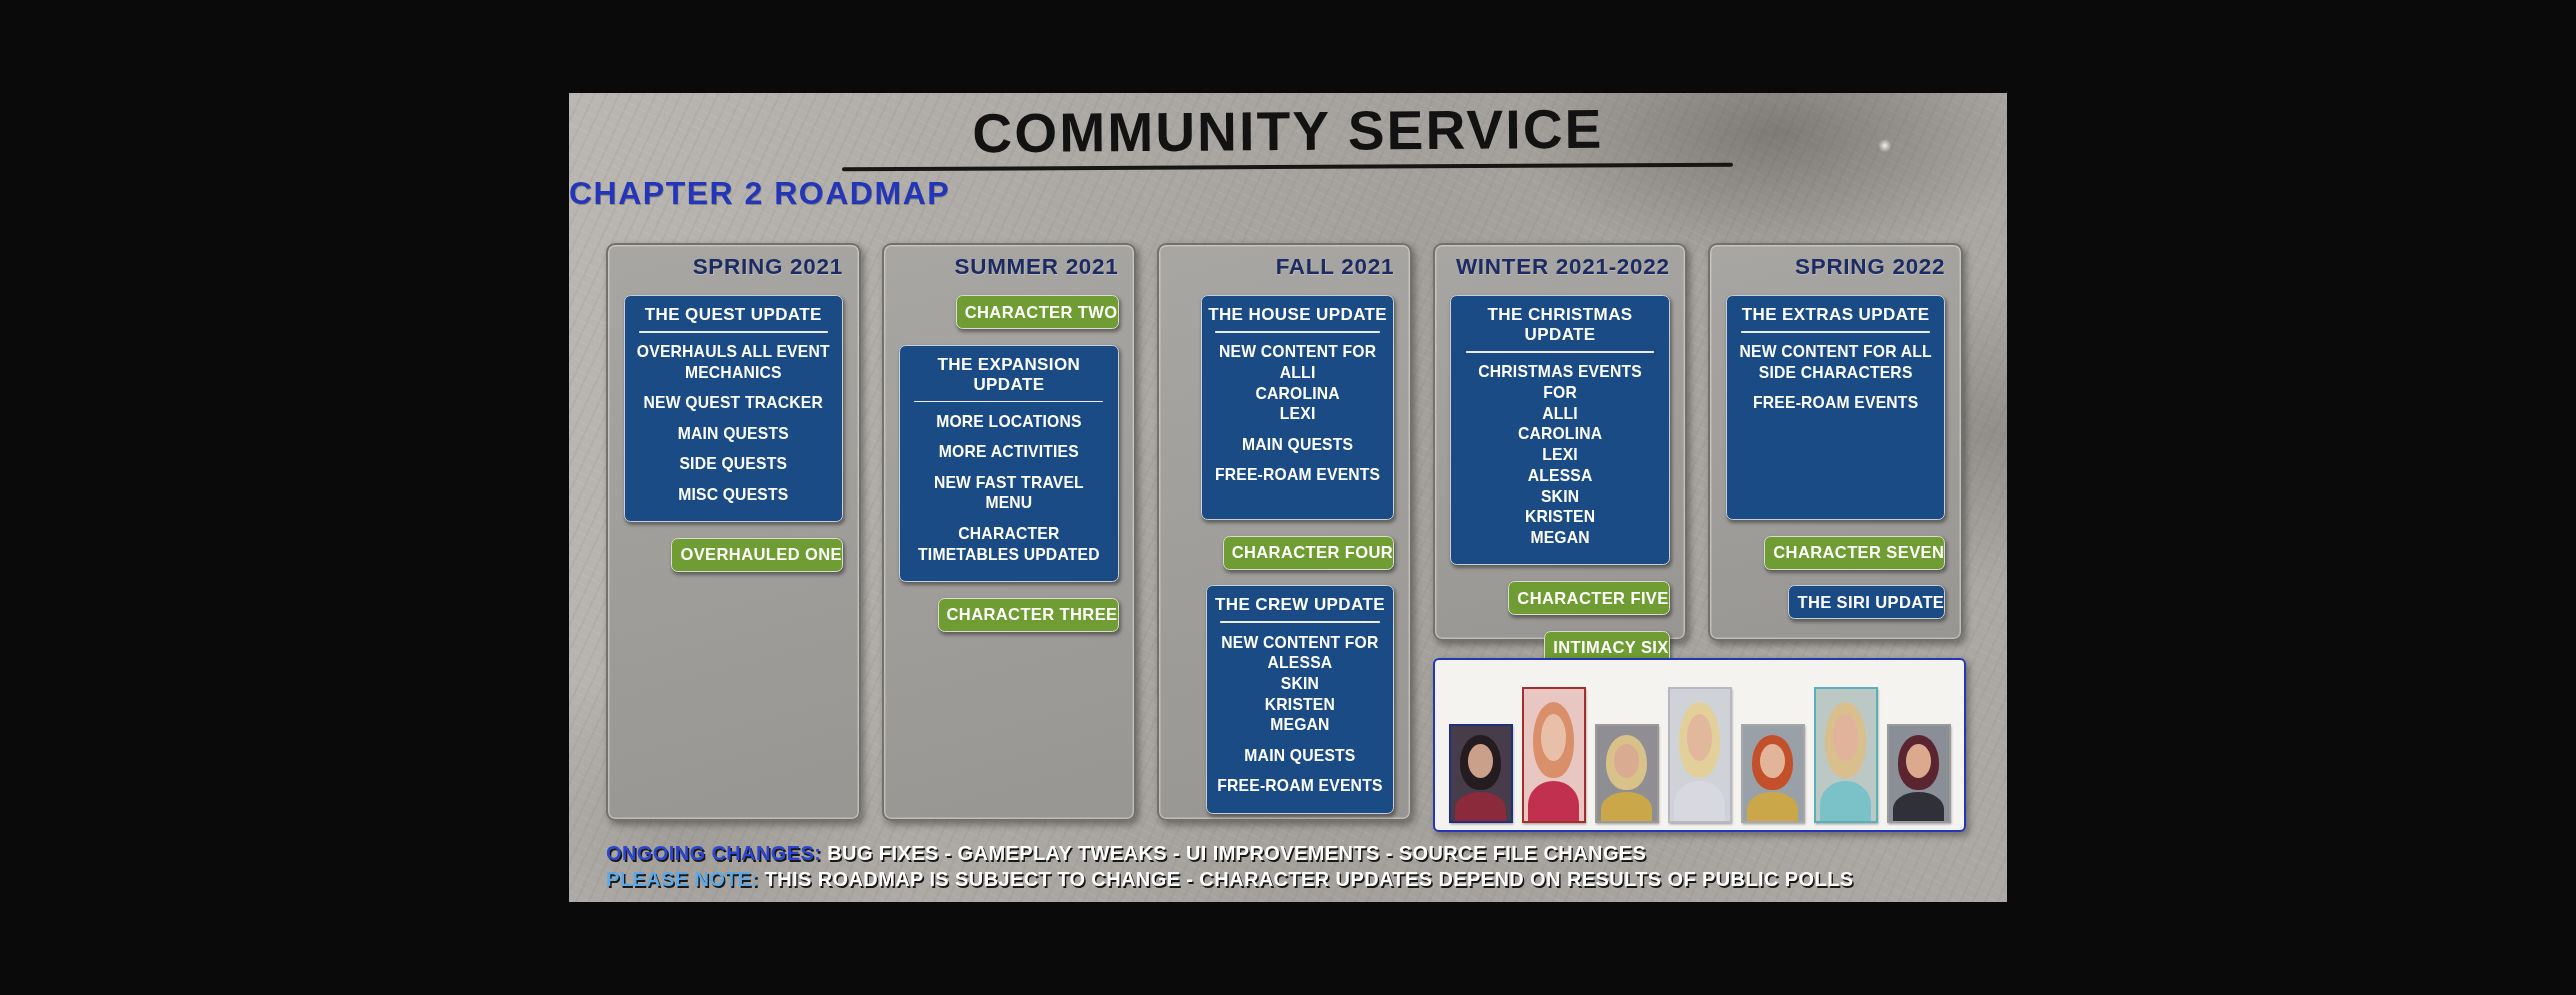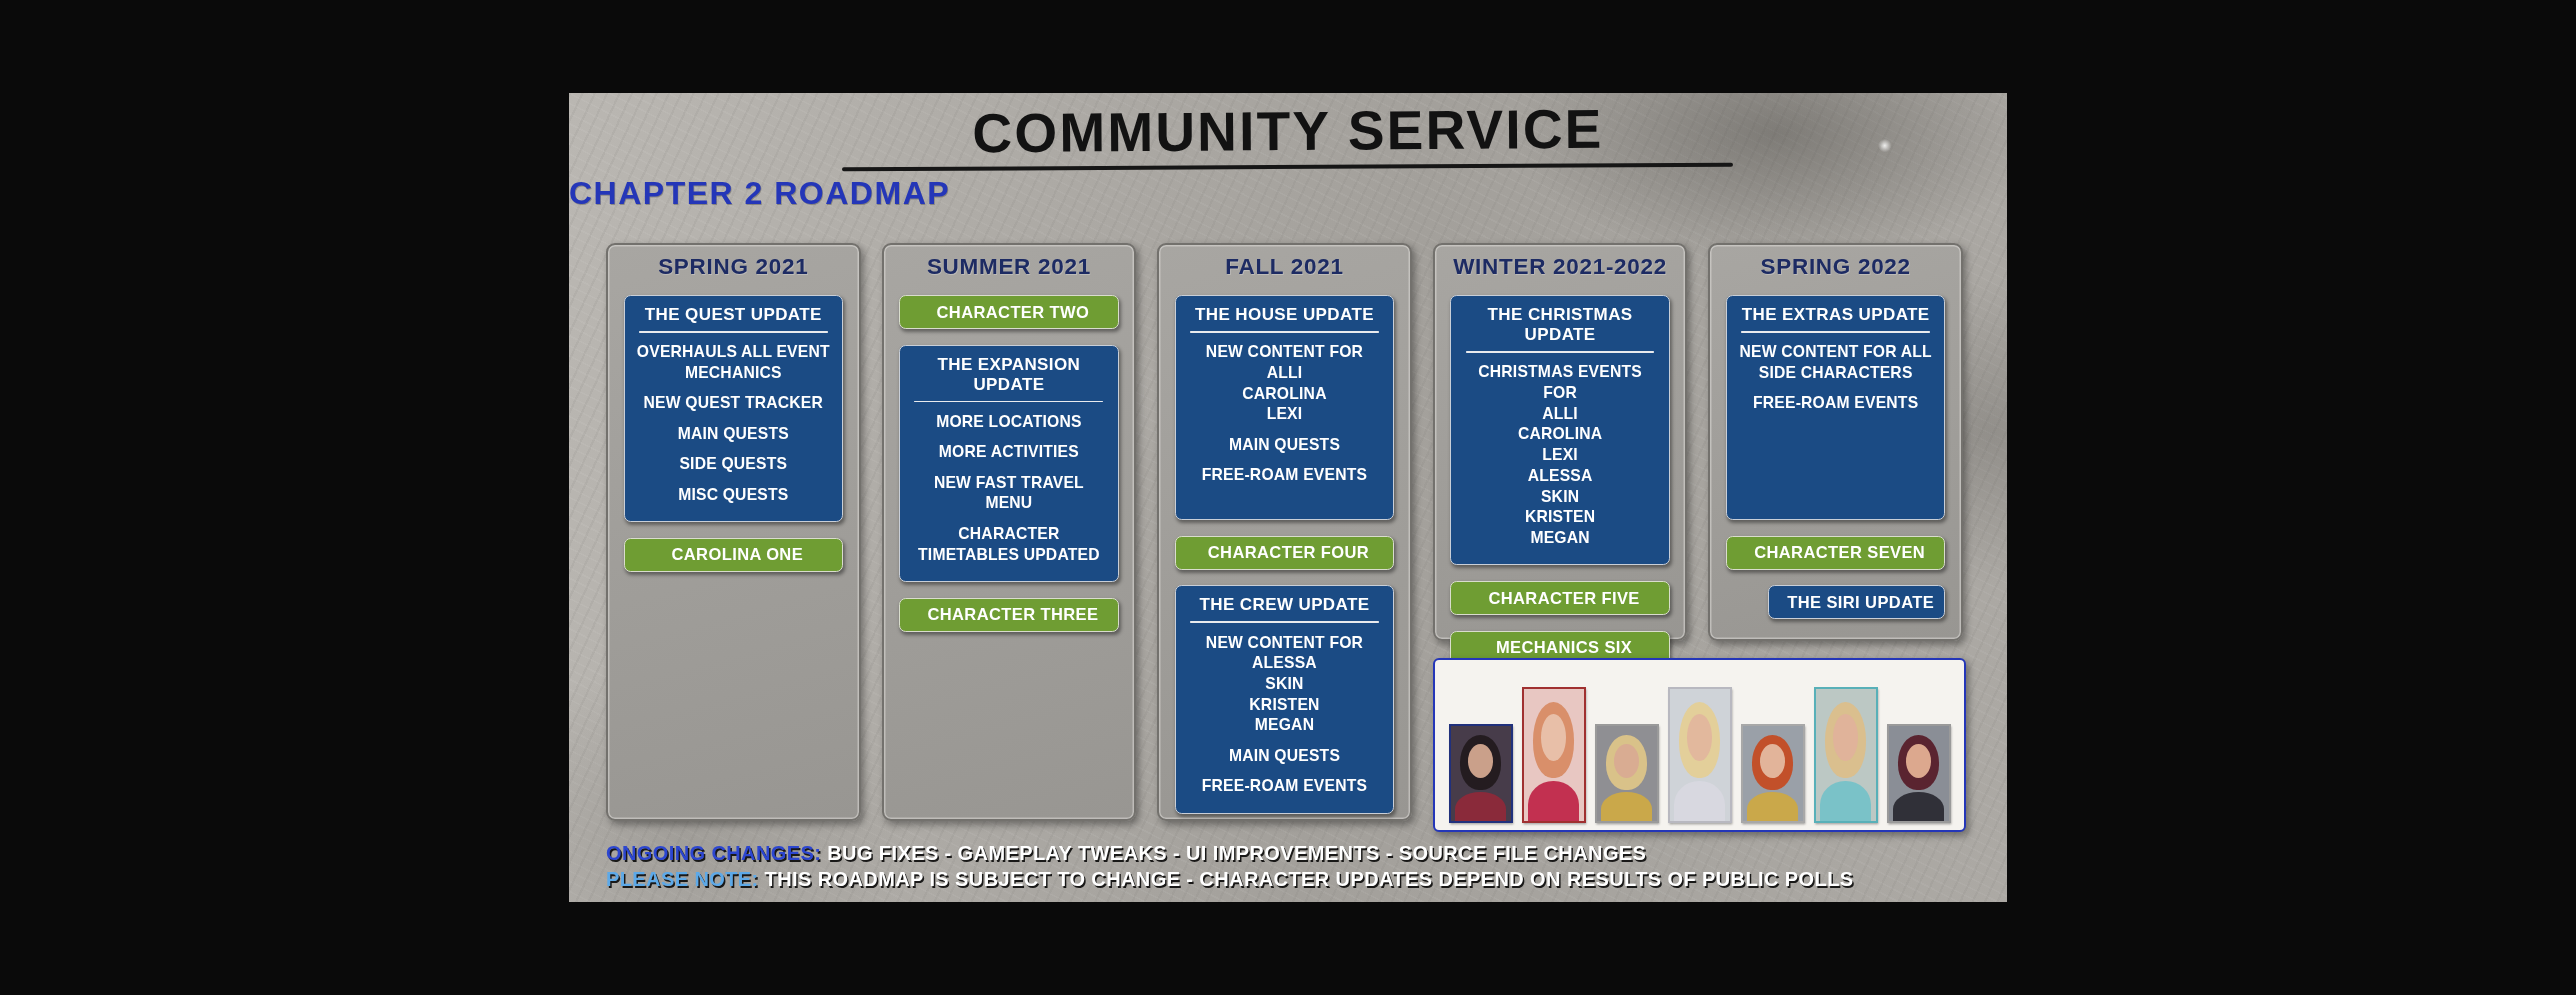--- a/index.html
+++ b/index.html
@@ -40,21 +40,21 @@
   
   .columns-row {
     position:absolute; top:150px; left:37px; width:1357px;
     display:flex; gap:21px; align-items:flex-start;
   }
   .panel {
     flex:1 1 0; box-sizing:border-box; height:578px;
     background:linear-gradient(165deg, #a8a6a2, #989692);
     border:2.2px solid #73716d; border-radius:9px;
     box-shadow: inset 0 0 0 1.5px rgba(222,220,216,0.55), 3px 3.7px 7.5px rgba(0,0,0,0.35);
-    padding:9px 15.7px 12.7px; display:flex; flex-direction:column; gap:15.7px;
+    padding:9px 15.7px 12.7px; display:flex; flex-direction:column; gap:15.7px;align-items:flex-end;
   }
   .panel:nth-of-type(4), .panel:nth-of-type(5) { height:398px; }
   .season-title {
     text-align:center; font-size:22.5px; font-weight:900; letter-spacing:0.7px;
     color:#1d2b63; height:26px; line-height:26px; margin-bottom:0;
     text-shadow:0.7px 0.7px 0 rgba(255,255,255,0.25);
     flex:0 0 auto; margin-top:0; margin-bottom:-0.7px;
   }
   .block { box-sizing:border-box; border-radius:6.7px; flex:0 0 auto;padding-left:8px; }
   .block.update {
@@ -125,21 +125,21 @@
           <div class="block update">
             <div class="update-title">THE QUEST UPDATE</div>
             <div class="update-divider"></div>
             <div class="update-item">OVERHAULS ALL EVENT MECHANICS</div>
             <div class="update-item">NEW QUEST TRACKER</div>
             <div class="update-item">MAIN QUESTS</div>
             <div class="update-item">SIDE QUESTS</div>
             <div class="update-item">MISC QUESTS</div>
           </div>
           <div class="block pill green">
-            <span class="pill-label">CAROLINA ONE</span>
+            <span class="pill-label">OVERHAULED ONE</span>
           </div>
         </section>
         <section class="panel">
           <div class="season-title">SUMMER 2021</div>
           <div class="block pill green">
             <span class="pill-label">CHARACTER TWO</span>
           </div>
           <div class="block update">
             <div class="update-title">THE EXPANSION UPDATE</div>
             <div class="update-divider"></div>
@@ -190,21 +190,21 @@
 LEXI
 ALESSA
 SKIN
 KRISTEN
 MEGAN</div>
           </div>
           <div class="block pill green">
             <span class="pill-label">CHARACTER FIVE</span>
           </div>
           <div class="block pill green">
-            <span class="pill-label">MECHANICS SIX</span>
+            <span class="pill-label">INTIMACY SIX</span>
           </div>
         </section>
         <section class="panel">
           <div class="season-title">SPRING 2022</div>
           <div class="block update">
             <div class="update-title">THE EXTRAS UPDATE</div>
             <div class="update-divider"></div>
             <div class="update-item">NEW CONTENT FOR ALL SIDE CHARACTERS</div>
             <div class="update-item">FREE-ROAM EVENTS</div>
           </div>

